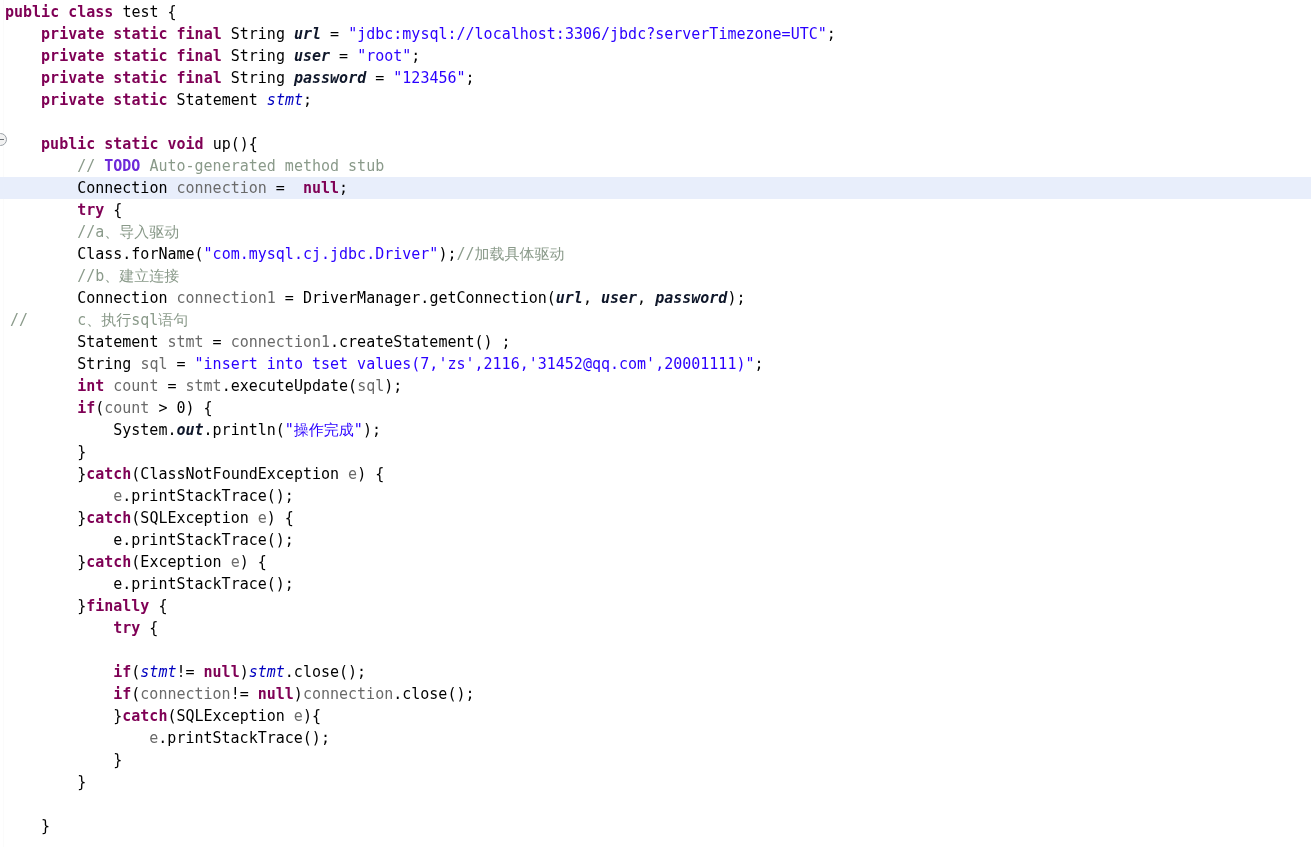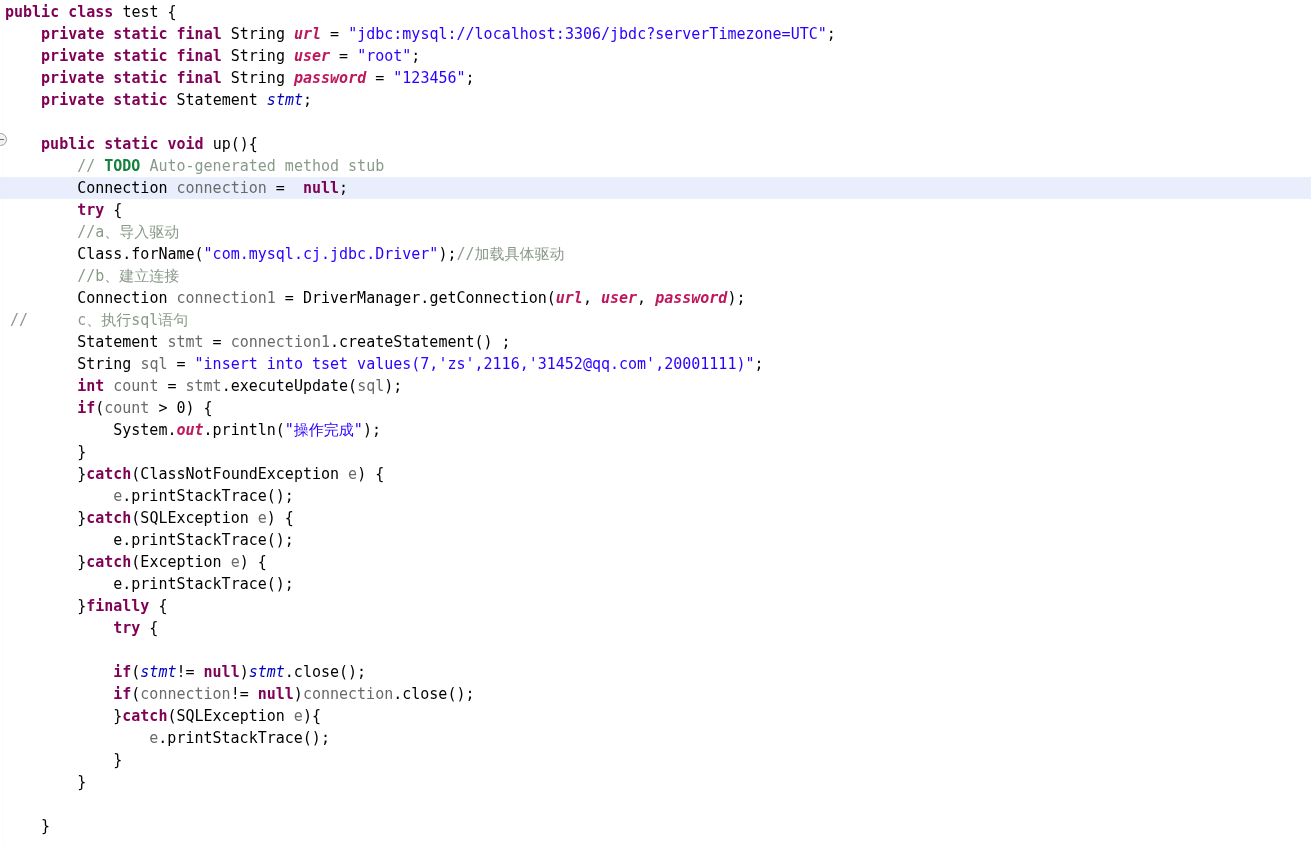--- a/index.html
+++ b/index.html
@@ -71,26 +71,26 @@
     height: 22px;
     white-space: pre;
     position: relative;
   }
   .line.current {
     background: #e8eefb;
   }
 
   
   .kw   { color: #7f0055; font-weight: bold; }                              
-  .fld  { color: #be185d; font-weight: bold; font-style: italic; text-align: right; } 
+  .fld  { color: #0f172a; font-weight: bold; font-style: italic; text-align: right; } 
   .fldn { color: #0000c0; font-style: italic; }          
   .loc  { color: #6a6a6a; }                              
   .str  { color: #2a00ff; }
   .cmt  { color: #8a9a8a; }                              
-  .todo { color: #15803d; font-weight: bold; }           
+  .todo { color: #6d28d9; font-weight: bold; }           
   .mtd  { color: #000000; }          
   .pln  { color: #000000; }
 
   
   .squiggle {
     position: relative;
     display: inline-block;
   }
   .squiggle::after {
     content: "";

